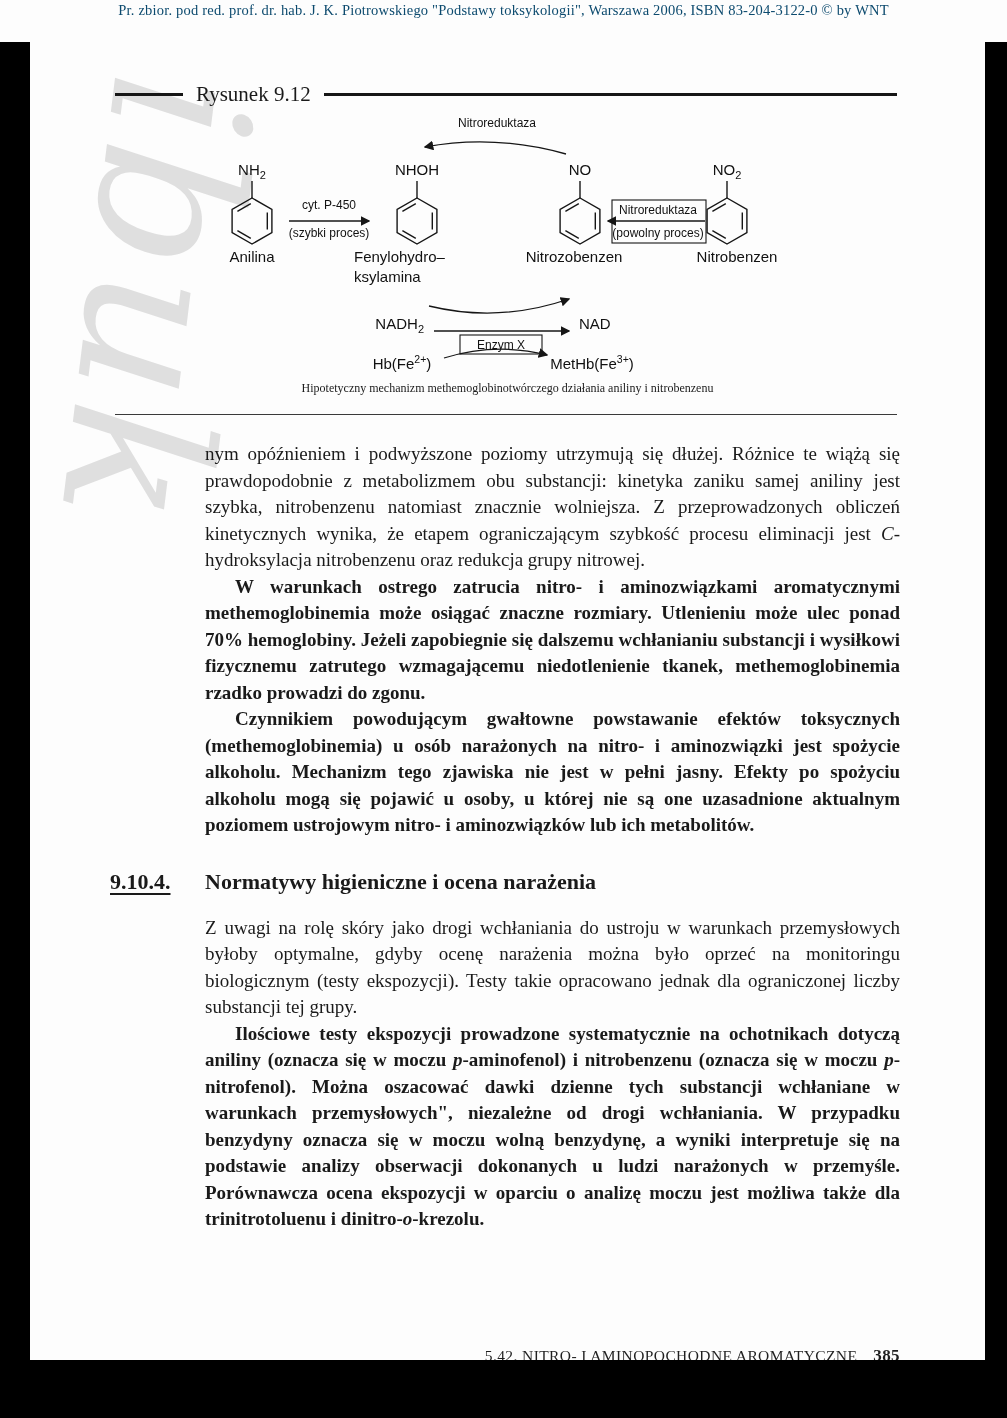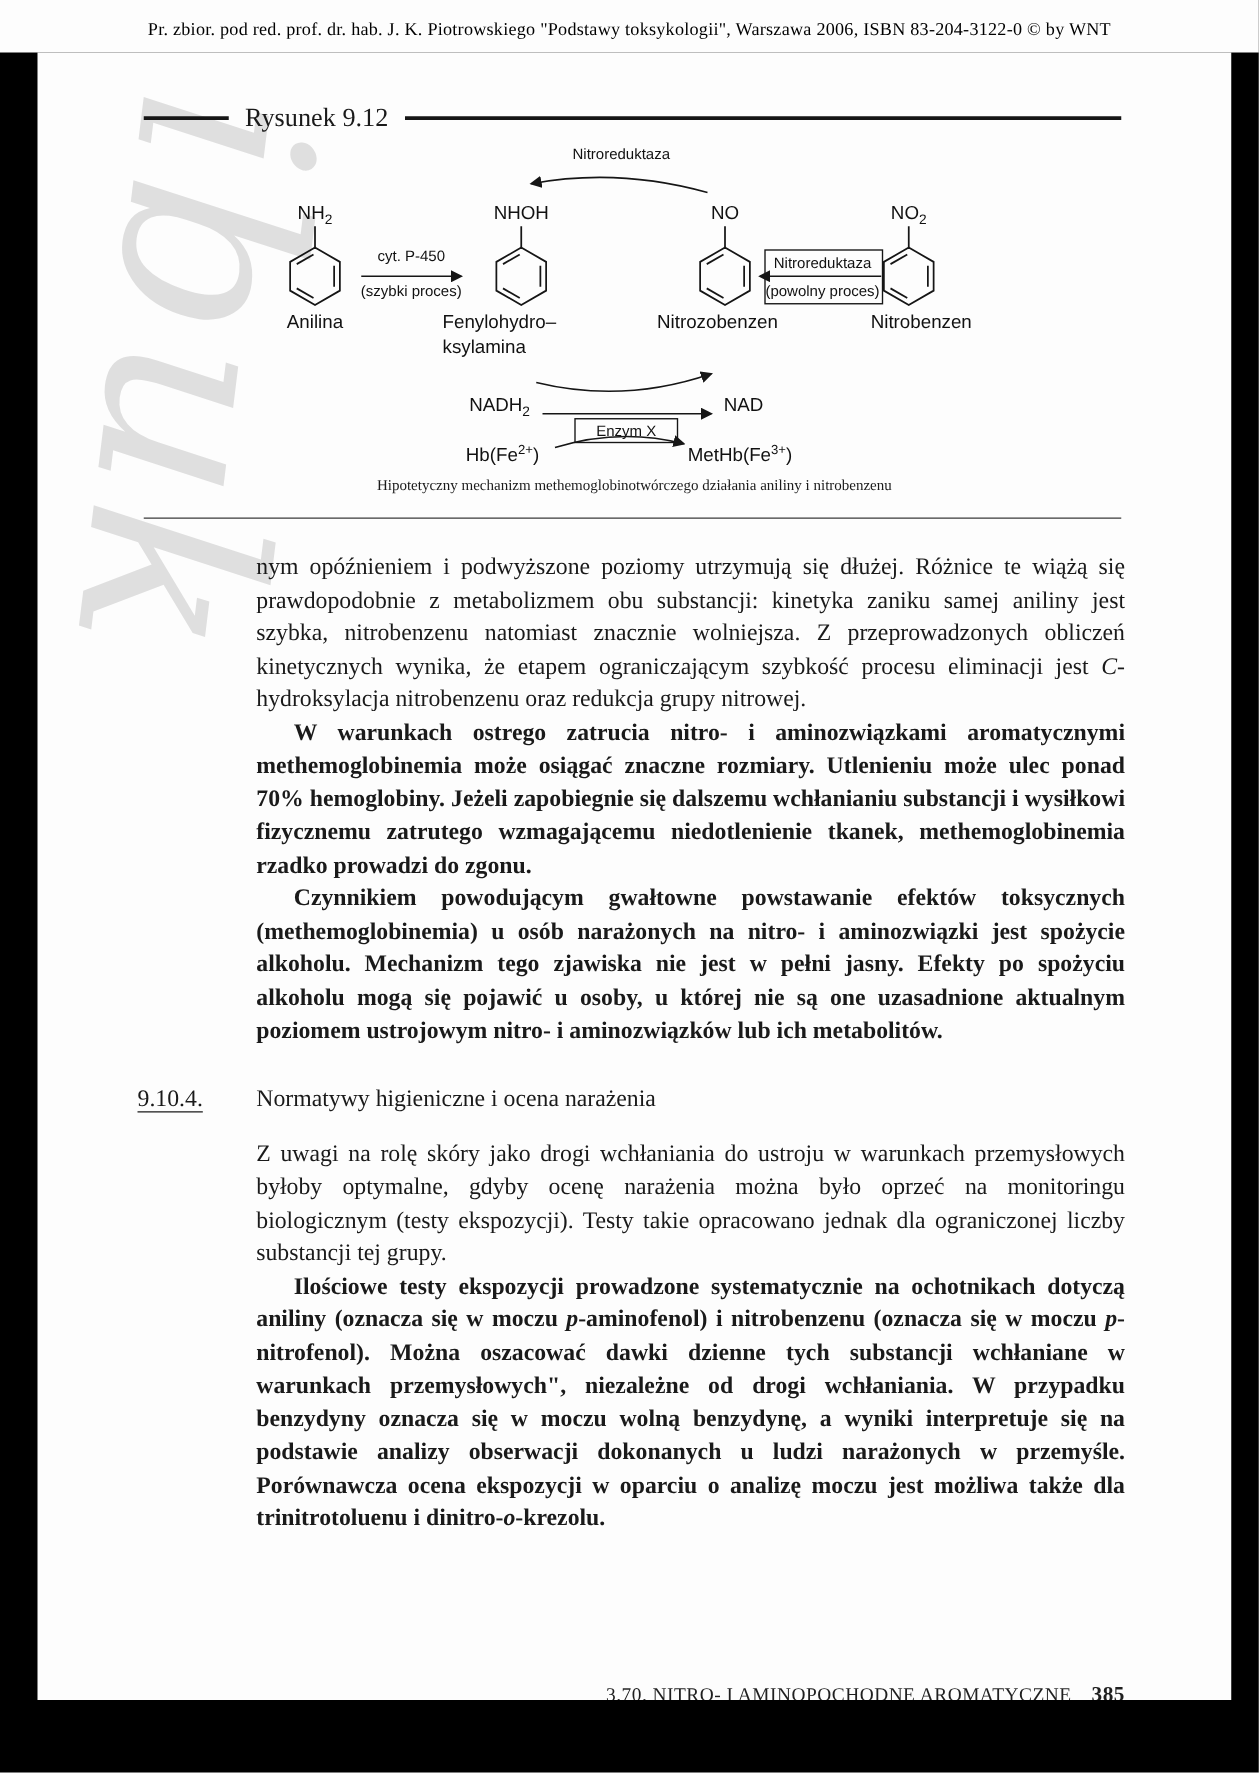--- a/index.html
+++ b/index.html
@@ -10,24 +10,24 @@
     position: relative;
     font-family: "Liberation Serif", serif;
     color: #1a1a1a;
   }
   .top-strip {
     position: absolute; top: 0; left: 0;
     width: 1007px; height: 42px;
     background: #fdfdfd; z-index: 2;
   }
   .header-text {
-    padding-top: 16px;
+    padding-top: 2px;
     text-align: center;
     font-size: 14.5px;
-    color: #000000;
+    color: #0c4a6e;
     letter-spacing: 0.2px;
   }
   .page {
     position: absolute; left: 30px; top: 42px;
     width: 955px; height: 1318px;
     background: #fdfdfd;
     overflow: hidden;
   }
   .watermark {
     position: absolute; left: 250px; top: 46px;
@@ -61,21 +61,21 @@
 
   .body-text {
     margin: 26px 85px 0 175px;
     font-size: 19px; line-height: 26.5px;
     text-align: justify;
   }
   .body-text p { margin: 0; }
   .body-text p.indent { text-indent: 30px; font-weight: bold; }
   .body-text.after { margin-top: 20px; }
 
-  .section-head { margin: 30px 85px 0 80px; font-size: 19px; font-weight: 400; }
+  .section-head { margin: 30px 85px 0 80px; font-size: 22px; font-weight: 700; }
   .sec-num { display: inline-block; width: 95px; text-decoration: underline; text-underline-offset: 4px; }
 
   .footer {
     position: absolute; right: 85px; bottom: 34px;
     font-size: 15.5px; letter-spacing: 0.4px; color: #1f1f1f;
   }
   .footer .pageno { font-weight: 700; font-size: 17px; margin-left: 16px; }
 </style>
 </head>
 <body>
@@ -184,17 +184,17 @@
     <div class="section-head">
       <span class="sec-num">9.10.4.</span><span class="sec-title">Normatywy higieniczne i ocena narażenia</span>
     </div>
 
     <div class="body-text after">
         <p class=""><span>Z uwagi na rolę skóry jako drogi wchłaniania do ustroju w warunkach przemysłowych byłoby optymalne, gdyby ocenę narażenia można było oprzeć na monitoringu biologicznym (testy ekspozycji). Testy takie opracowano jednak dla ograniczonej liczby substancji tej grupy.</span></p>
         <p class="indent"><span>Ilościowe testy ekspozycji prowadzone systematycznie na ochotnikach dotyczą aniliny (oznacza się w moczu </span><i>p</i><span>-aminofenol) i nitrobenzenu (oznacza się w moczu </span><i>p</i><span>-nitrofenol). Można oszacować dawki dzienne tych substancji wchłaniane w warunkach przemysłowych", niezależne od drogi wchłaniania. W przypadku benzydyny oznacza się w moczu wolną benzydynę, a wyniki interpretuje się na podstawie analizy obserwacji dokonanych u ludzi narażonych w przemyśle. Porównawcza ocena ekspozycji w oparciu o analizę moczu jest możliwa także dla trinitrotoluenu i dinitro-</span><i>o</i><span>-krezolu.</span></p>
       </div>
 
     <div class="footer">
-      <span class="running">3.70. NITRO- I AMINOPOCHODNE AROMATYCZNE</span><span class="pageno">385</span>
+      <span class="running">5.42. NITRO- I AMINOPOCHODNE AROMATYCZNE</span><span class="pageno">385</span>
     </div>
 
   </div>
 </div>
 
 </body></html>

